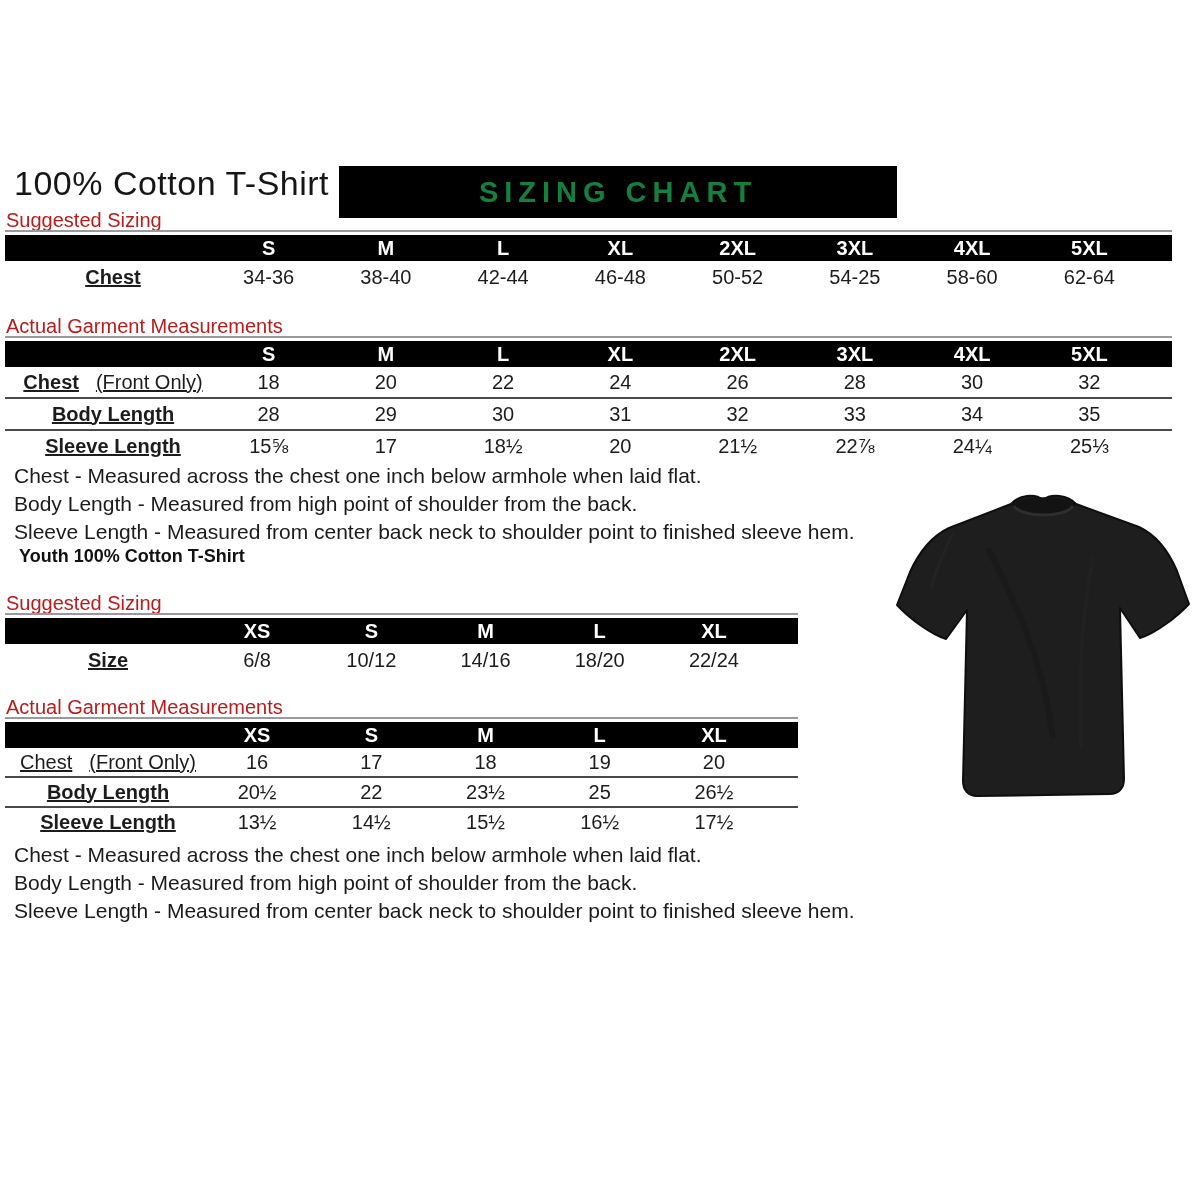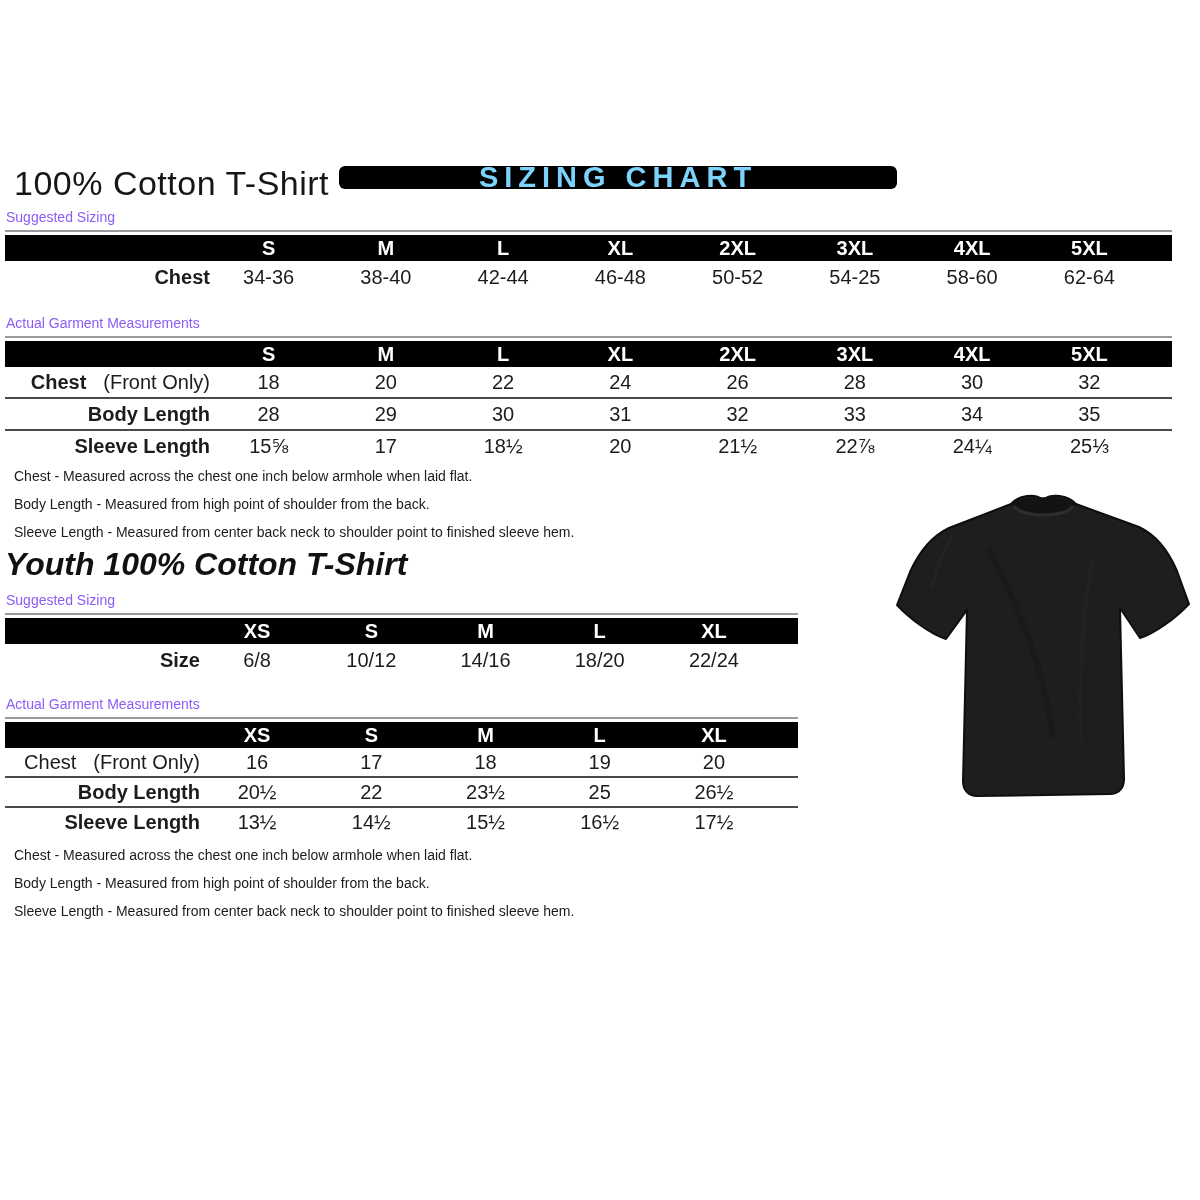--- a/index.html
+++ b/index.html
@@ -1,48 +1,48 @@
 <!DOCTYPE html>
 <html><head>
 <meta charset="utf-8">
 <style>
   html,body{margin:0;padding:0;background:#ffffff;}
   body{width:1200px;height:1200px;font-family:"Liberation Sans","DejaVu Sans",sans-serif;color:#1a1a1a;}
   .canvas{position:relative;width:1200px;height:1200px;background:#ffffff;overflow:hidden;}
   .abs{position:absolute;}
 
   .page-title{left:14px;top:164px;font-size:34px;font-weight:400;letter-spacing:0.5px;color:#161616;}
-  .banner{left:339px;top:166px;width:558px;height:23px;background:#000;color:#7dd3fc;
+  .banner{left:339px;top:166px;width:558px;height:52px;background:#000;color:#15803d;
           display:flex;align-items:center;justify-content:center;
-          font-weight:bold;font-size:29px;letter-spacing:6px;border-radius:6px;}
-
-  .seclabel{font-size:14px;color:#8b5cf6;}
-  .youth-title{left:5px;top:546px;font-size:32px;font-weight:bold;color:#111;font-style:italic;}
+          font-weight:bold;font-size:29px;letter-spacing:6px;}
+
+  .seclabel{font-size:20px;color:#b91c1c;}
+  .youth-title{left:19px;top:546px;font-size:18px;font-weight:bold;color:#111;}
 
   .tbl{position:absolute;left:5px;}
   .tbl .rule{height:2px;background:#9a9a9a;margin-bottom:3px;}
   .tbl .hbar{background:#000;color:#fff;display:flex;align-items:center;height:26px;
              font-weight:bold;font-size:20px;}
   .tbl .trow{display:flex;align-items:center;font-size:20px;color:#1c1c1c;}
   .tbl .sep{height:2px;background:#4a4a4a;}
   .adultw{width:1167px;}
   .adultw .hbar,.adultw .trow{padding-right:24px;box-sizing:border-box;}
   .youthw{width:793px;}
   .youthw .hbar,.youthw .trow{padding-right:27px;box-sizing:border-box;}
-  .lblcol{flex:0 0 205px;padding-left:11px;box-sizing:border-box;text-align:right;}
+  .lblcol{flex:0 0 205px;padding-left:11px;box-sizing:border-box;text-align:center;text-decoration:underline;}
   .youthw .lblcol{flex:0 0 195px;}
   .dcol{flex:1;text-align:center;}
   .row32{height:32px;}
   .row30{height:30px;}
   .row28{height:28px;}
   .rl{font-weight:bold;}
   .rl-note{font-weight:400;margin-left:17px;}
   .plain .rl{font-weight:400;}
 
-  .notes{font-size:14px;line-height:28px;color:#1b1b1b;left:14px;}
+  .notes{font-size:21px;line-height:28px;color:#1b1b1b;left:14px;}
   .notes div{white-space:nowrap;}
 
   .shirt-wrap{left:893px;top:488px;width:300px;height:320px;}
 </style>
 </head>
 <body>
 
 <div class="canvas">
 
   <div class="abs page-title">100% Cotton T-Shirt</div>

